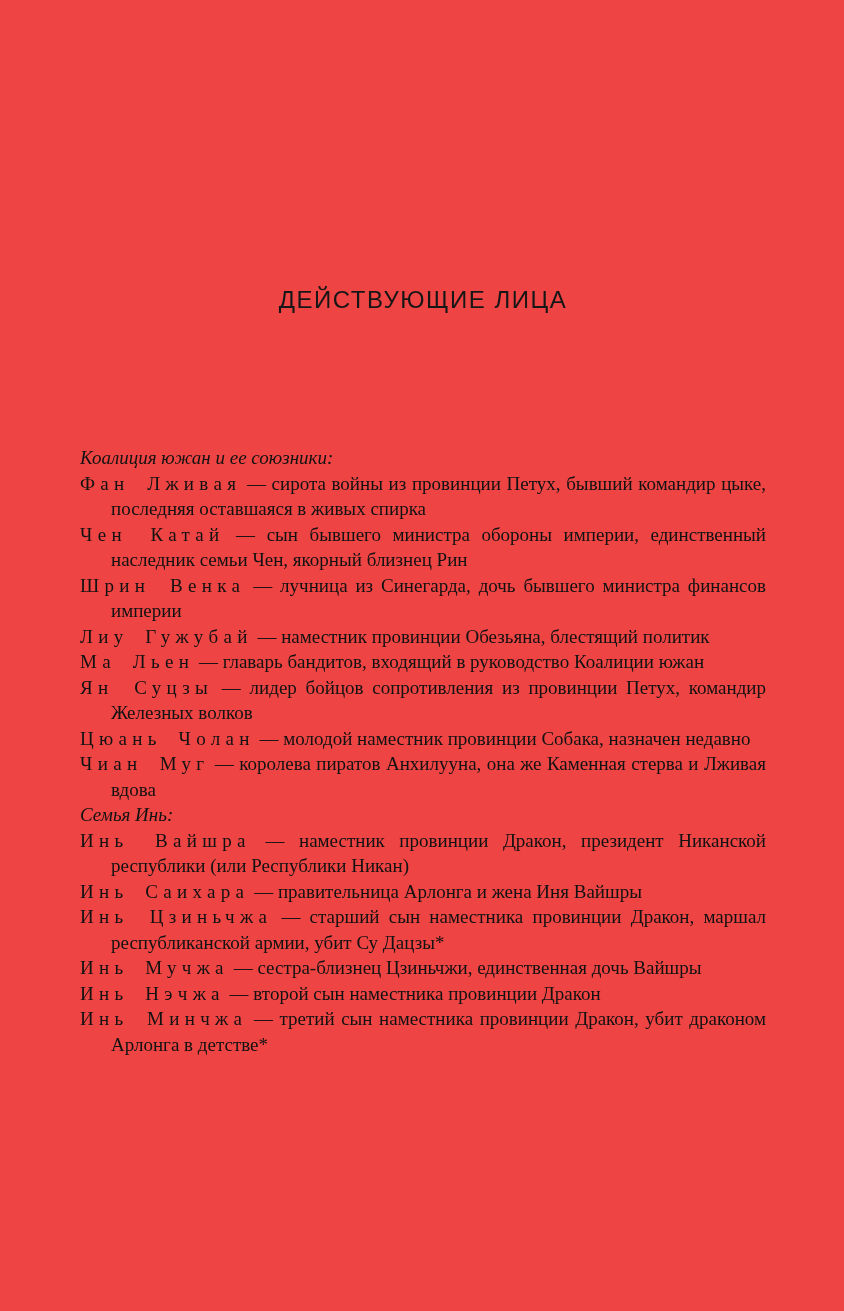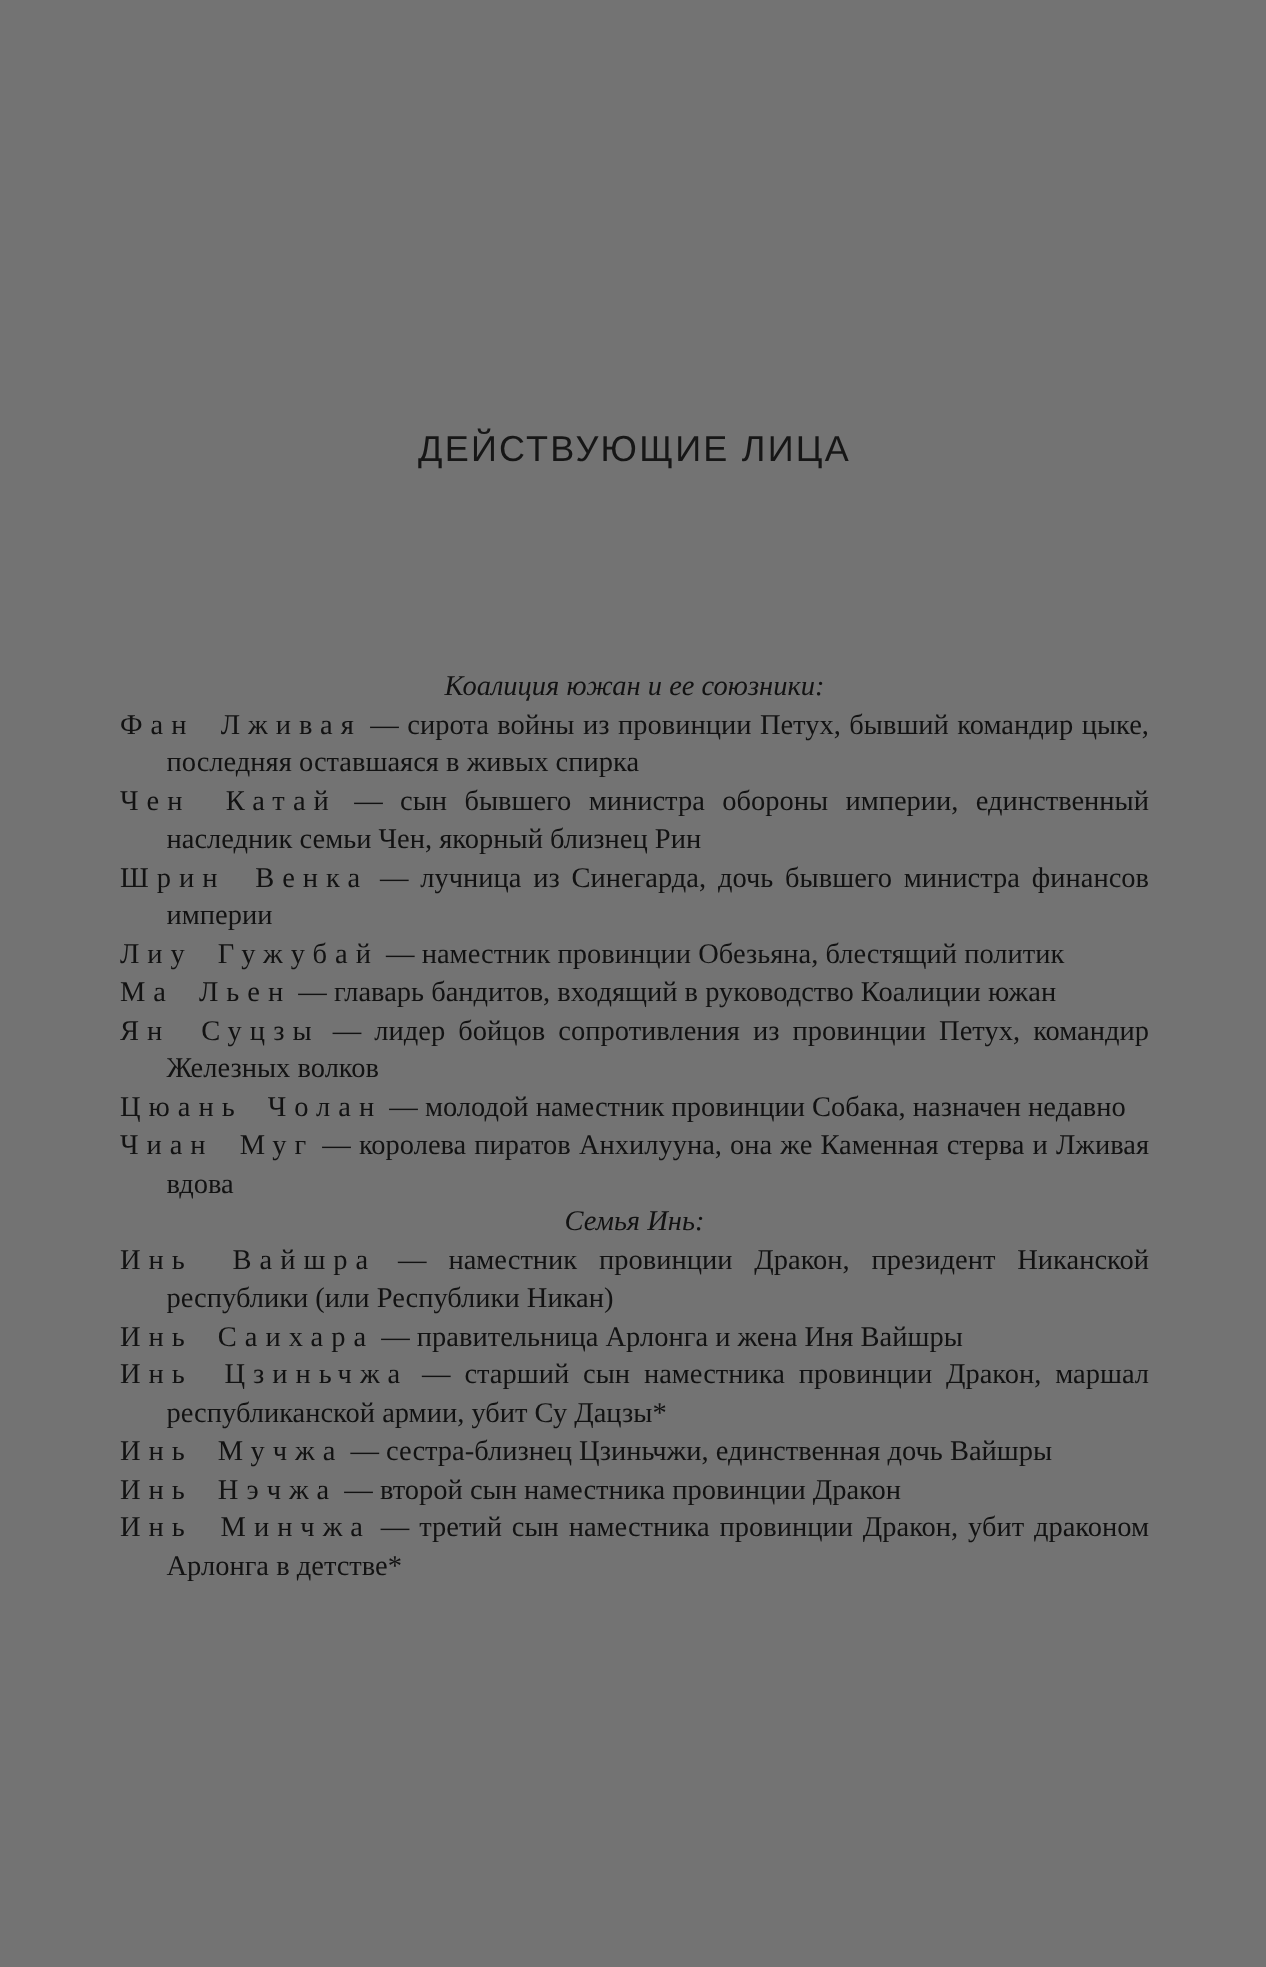--- a/index.html
+++ b/index.html
@@ -4,21 +4,21 @@
 <style>
   html, body {
     margin: 0;
     padding: 0;
     background: #ffffff;
   }
   .page {
     position: relative;
     width: 844px;
     height: 1311px;
-    background: #737373;
+    background: #ef4444;
     overflow: hidden;
     font-family: "Liberation Serif", serif;
     color: #121212;
   }
   .content {
     position: absolute;
     left: 80px;
     top: 0;
     width: 686px;
   }
@@ -38,21 +38,21 @@
     text-align: justify;
   }
   .section {
     margin: 0;
   }
   .section + .section {
   }
   .section-heading {
     font-style: italic;
     margin: 0;
-    text-align: center;
+    text-align: left;
   }
   .entry {
     margin: 0;
     padding-left: 31px;
     text-indent: -31px;
     text-align: justify;
   }
   .char-name {
     letter-spacing: 0.28em;
     word-spacing: 0.35em;

